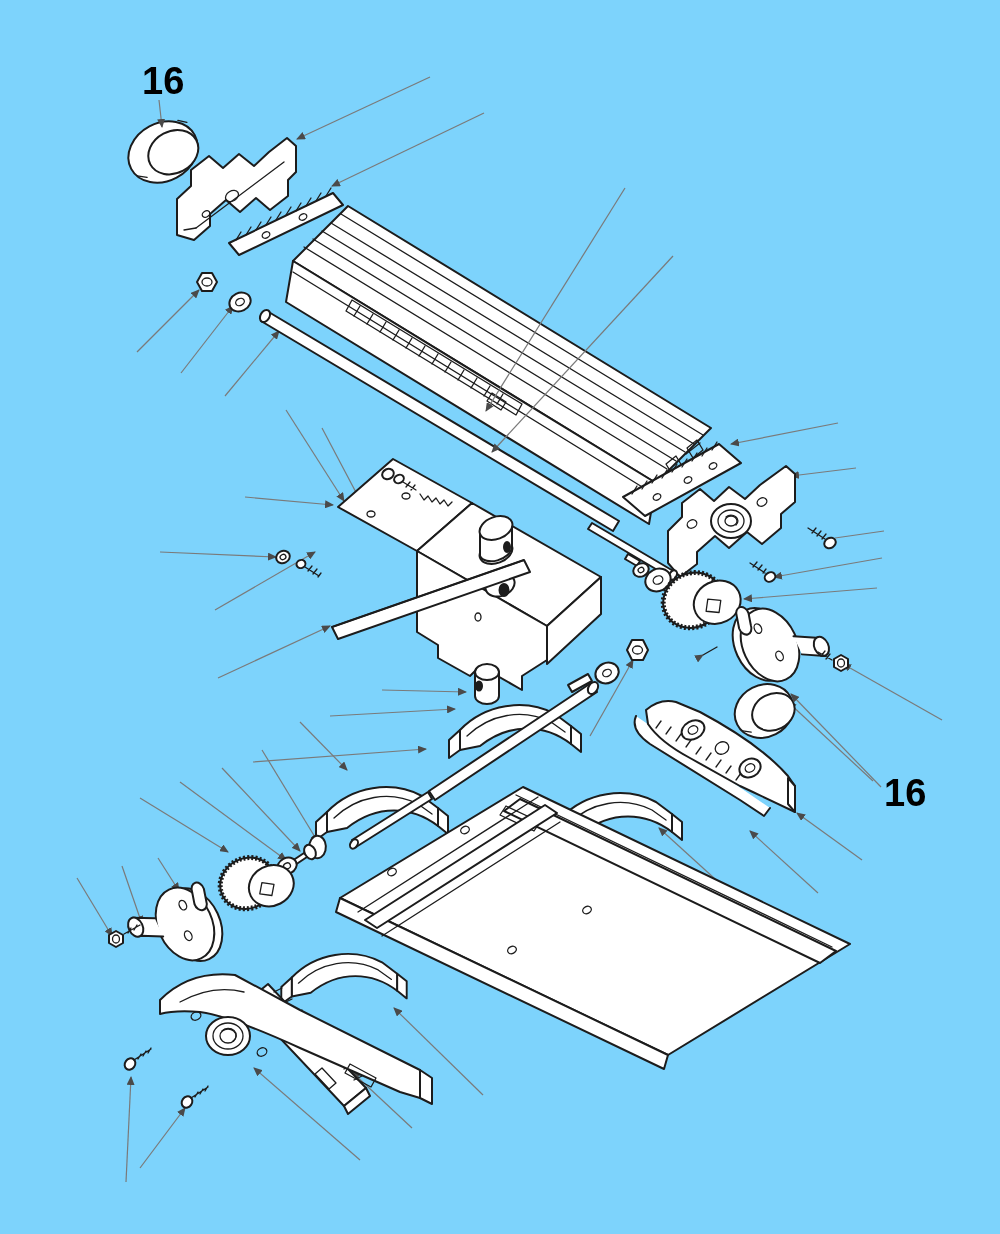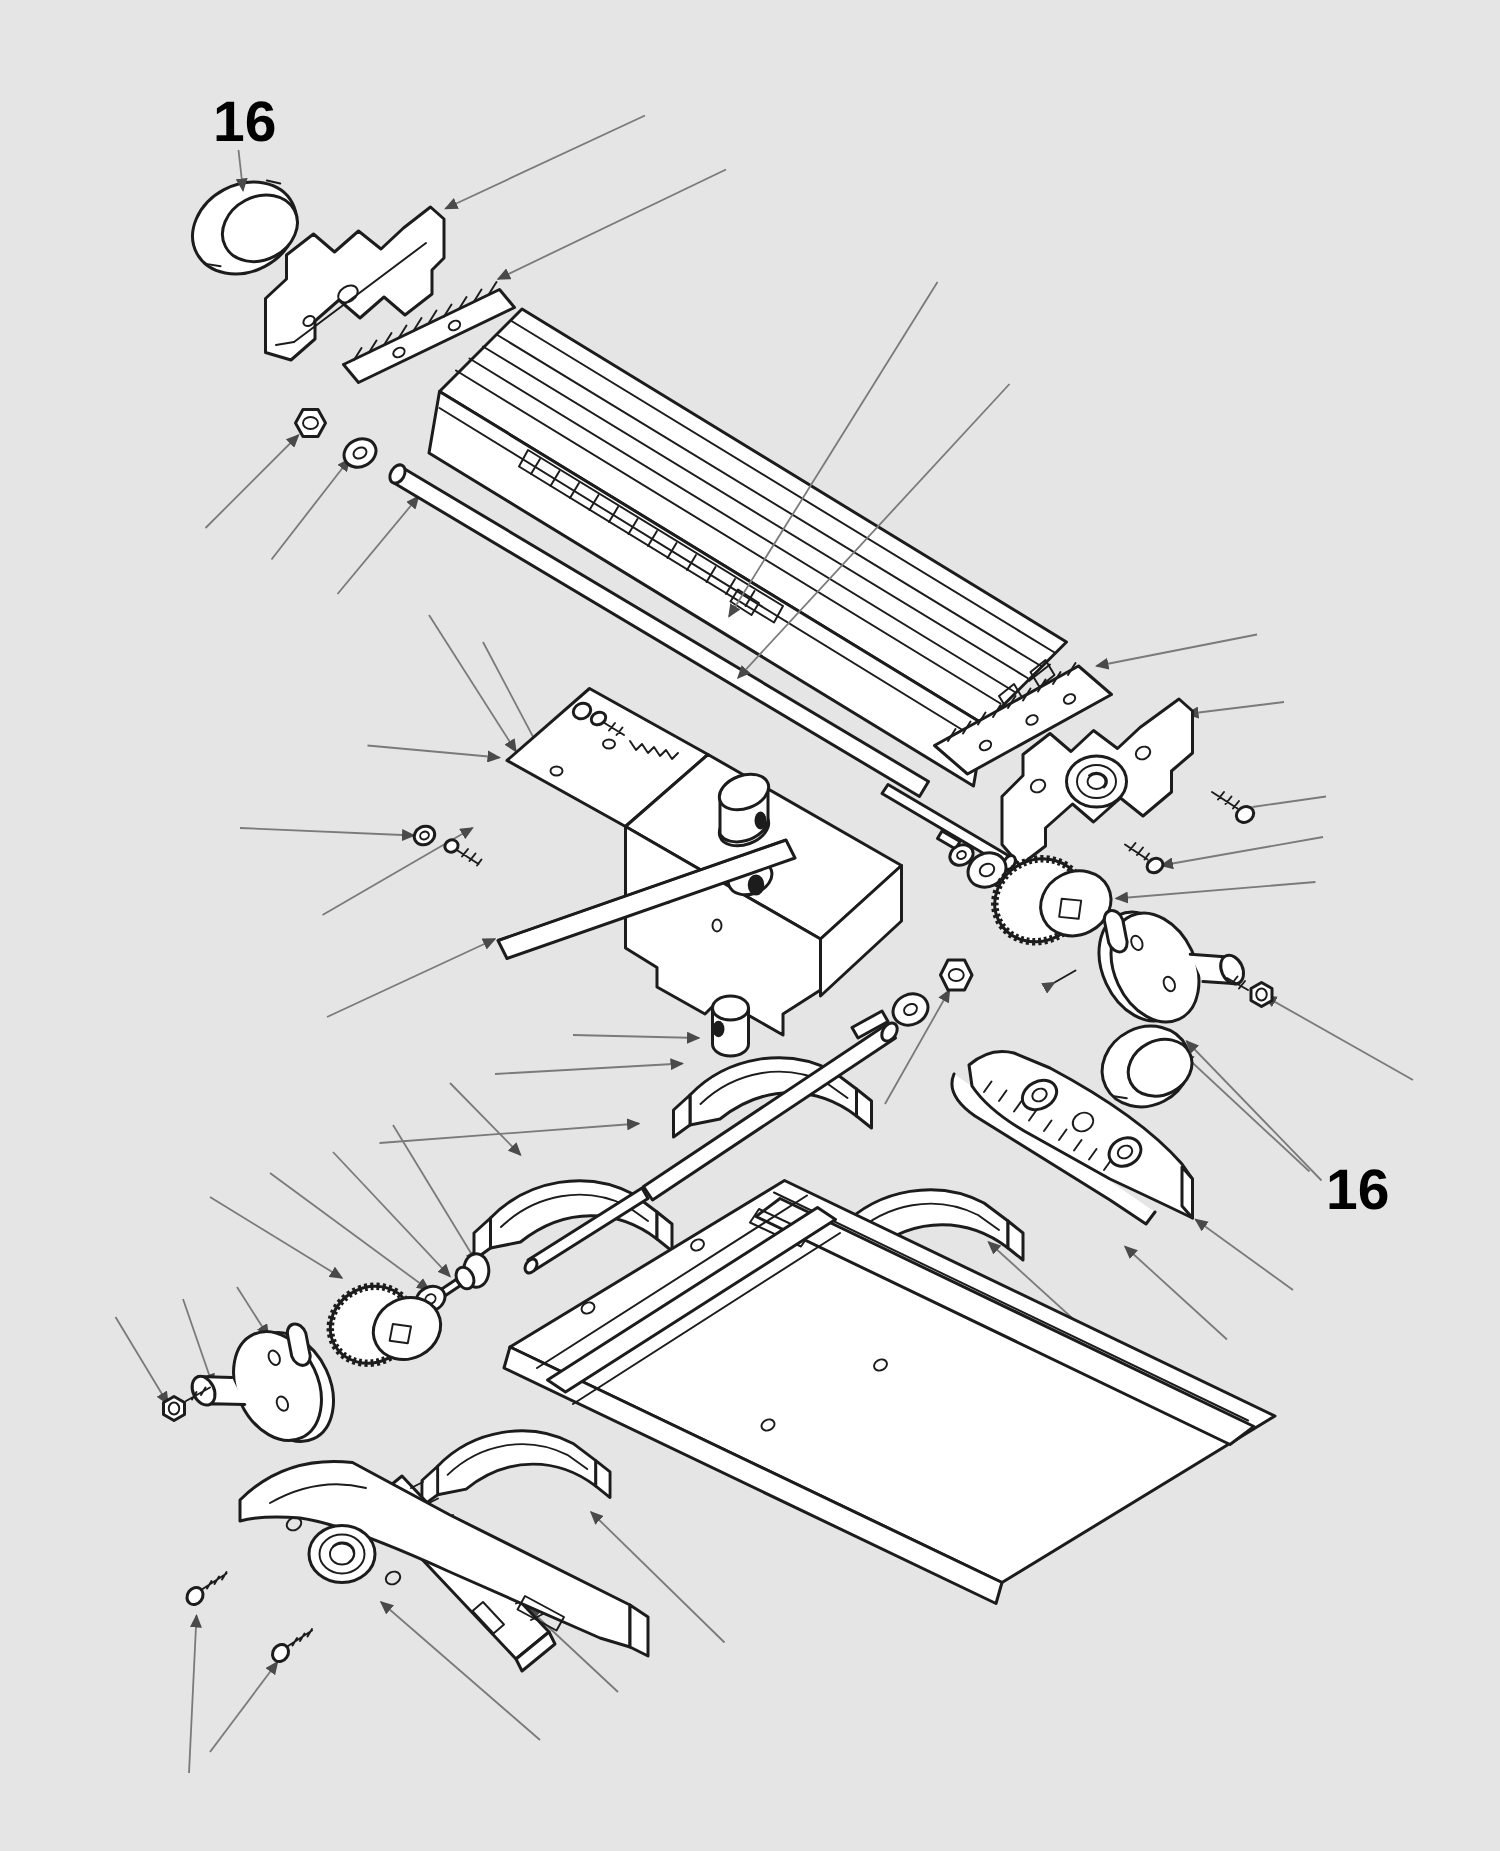--- a/index.html
+++ b/index.html
@@ -1,16 +1,16 @@
 <!DOCTYPE html>
 <html><head>
 <meta charset="utf-8">
 <style>
   html,body{margin:0;padding:0;background:#ffffff;}
-  .stage{position:relative;width:1000px;height:1234px;background:#e5e5e5;overflow:hidden;
+  .stage{position:relative;width:1000px;height:1234px;background:#7dd3fc;overflow:hidden;
          font-family:"Liberation Sans", sans-serif;}
   svg{display:block;}
   .part{fill:#ffffff;stroke:#1c1c1c;stroke-width:2;stroke-linejoin:round;stroke-linecap:round;}
   .thin{fill:none;stroke:#1c1c1c;stroke-width:1.3;stroke-linejoin:round;stroke-linecap:round;}
   .dark{fill:#1c1c1c;stroke:none;}
   .leader{stroke:#7a7a7a;stroke-width:1.2;fill:none;}
   .hatched{stroke:#1c1c1c;stroke-width:1.6;}
   .label16{font-family:"Liberation Sans", sans-serif;font-weight:bold;font-size:38px;fill:#000000;}
 </style>
 </head>

